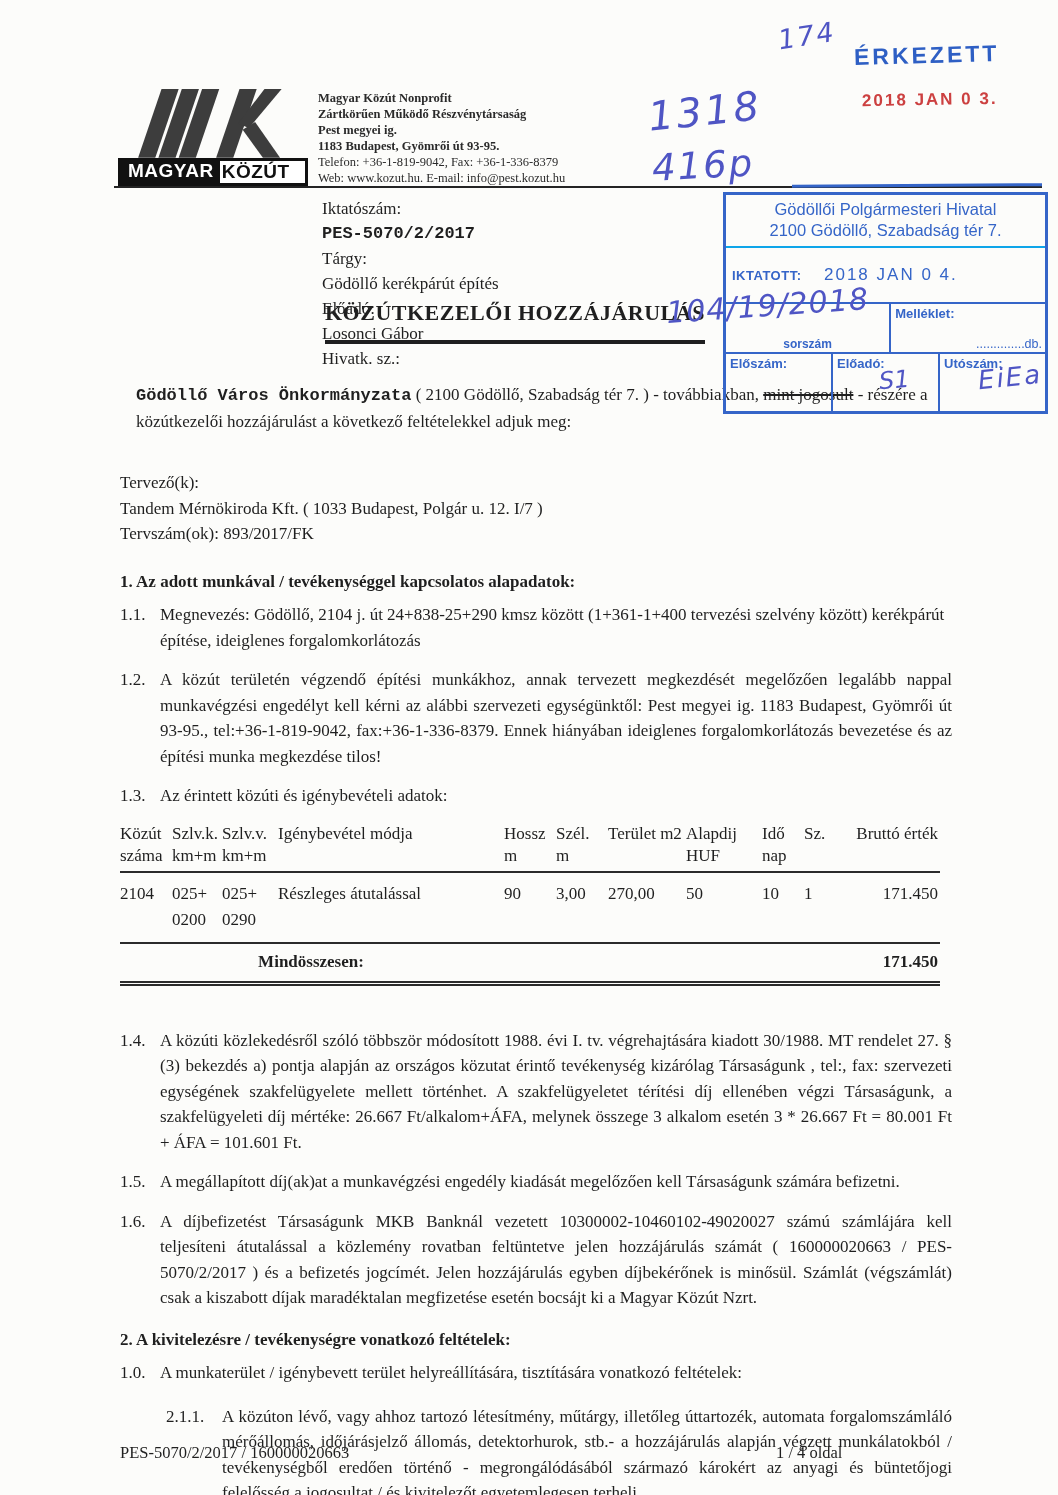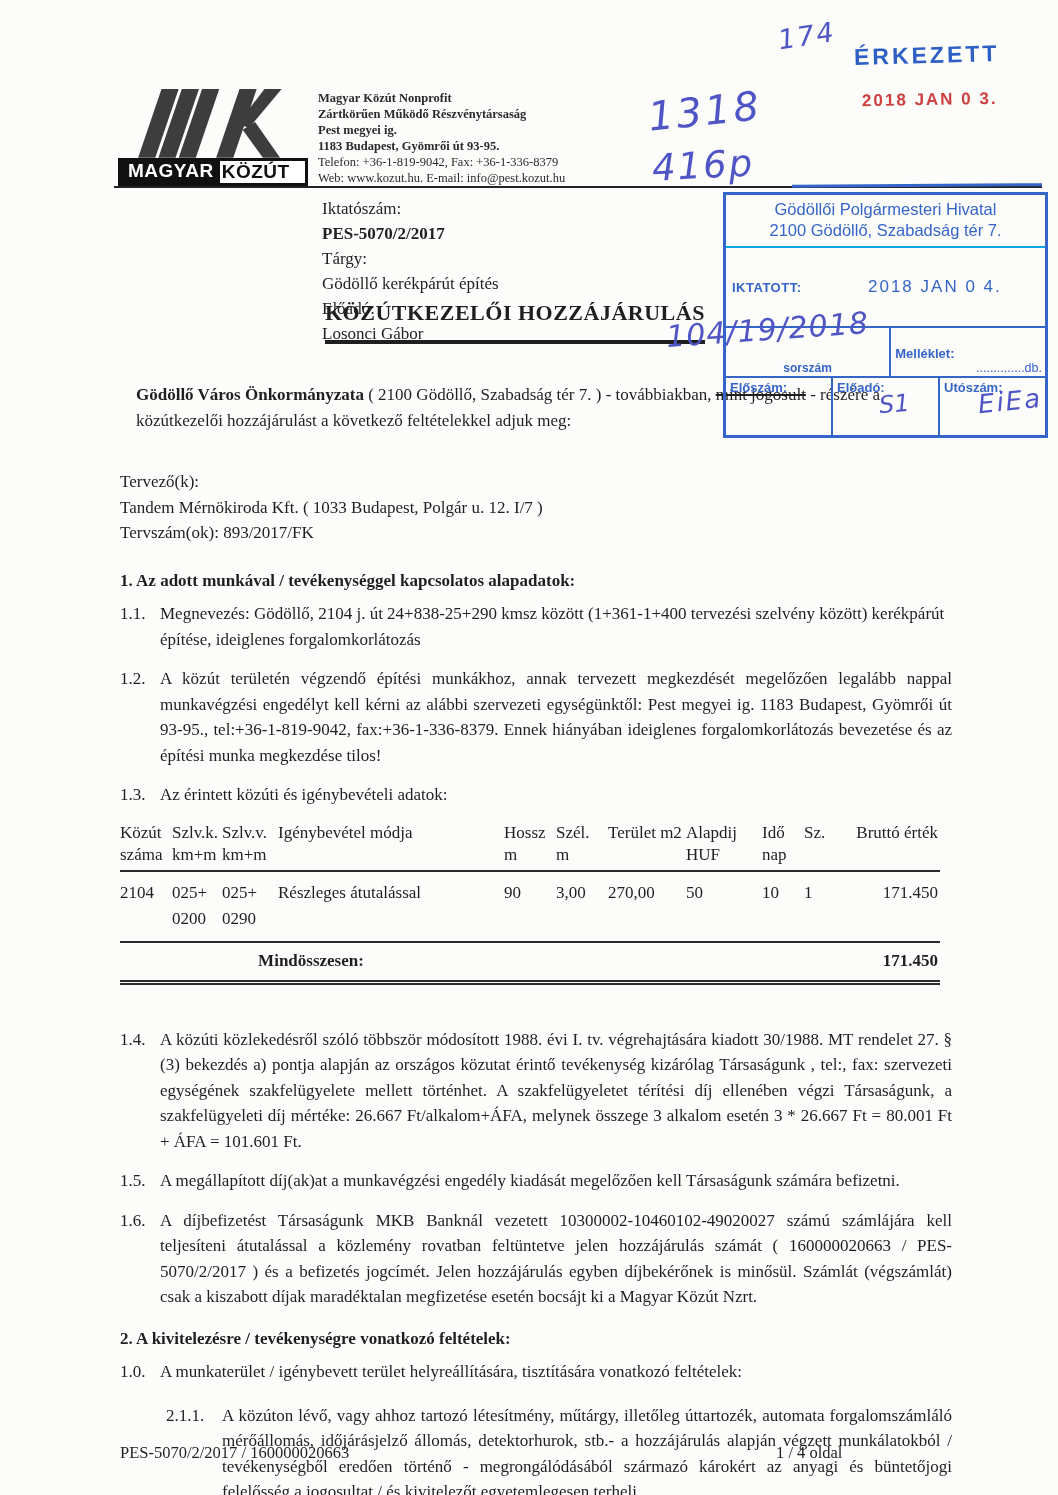--- a/index.html
+++ b/index.html
@@ -26,41 +26,41 @@
   .hw-416{position:absolute; left:652px; top:144px; font-size:37px; transform:rotate(-3deg); letter-spacing:2px;}
   .blue-connector{position:absolute; left:792px; top:184px; width:250px; height:3px; background:#3565c8; transform:rotate(-.4deg);}
   
   .meta{position:absolute; left:322px; top:196px; font-size:17px; line-height:25px;}
   .meta .mrow{display:flex;flex-direction:column;}
   .meta .mlabel{width:100px;}
   .meta .mval.bold{font-weight:bold;}
   
   .stamp-box{position:absolute; left:723px; top:192px; width:319px; border:3px solid #3565c8; color:#3565c8; font-family:"Liberation Sans",sans-serif; background:rgba(255,255,255,.0); z-index:3;}
   .sb-head{text-align:center; font-size:16.5px; line-height:21px; padding:4px 2px 5px; border-bottom:2px solid #0ea5e9;}
-  .sb-iktatott{display:flex; align-items:center; height:46px; border-bottom:2px solid #3565c8; padding:16px 6px;gap:44px;}
+  .sb-iktatott{display:flex; align-items:center; height:46px; border-bottom:2px solid #3565c8; padding:4px 6px;}
   .sb-iktatott .lab{font-size:13px; font-weight:bold; letter-spacing:.5px; width:92px;}
   .sb-iktatott .date{font-size:17px; letter-spacing:2px;}
   .sb-mid{display:flex; height:48px; border-bottom:2px solid #3565c8;}
   .sb-mid .cell-sorszam{flex:1.12; position:relative; border-right:2px solid #3565c8;}
   .sb-mid .sorszam-label{position:absolute; bottom:1px; left:50%; transform:translateX(-50%); font-size:12px; font-weight:bold;}
   .sb-mid .hw-sorszam{position:absolute; left:-60px; top:-16px; font-size:30px; transform:rotate(-4deg); white-space:nowrap; letter-spacing:1px;}
-  .sb-mid .cell-melleklet{flex:1; position:relative; font-size:13px; font-weight:bold; padding:18px 4px;}
+  .sb-mid .cell-melleklet{flex:1; position:relative; font-size:13px; font-weight:bold; padding:2px 4px;}
   .sb-mid .db-line{position:absolute; right:3px; bottom:1px; font-size:12.5px; font-weight:normal;margin-left:48px;}
   .sb-bottom{display:flex; height:57px; font-size:13px; font-weight:bold;}
   .sb-bottom > div{flex:1; padding:2px 4px; position:relative;}
   .sb-bottom .c2{border-left:2px solid #3565c8; border-right:2px solid #3565c8;}
   .sb-bottom .hw-s1{position:absolute; left:46px; top:12px; font-size:24px; font-weight:normal; transform:rotate(-5deg);}
   .sb-bottom .hw-sign{position:absolute; left:38px; top:8px; font-size:26px; font-weight:normal; transform:rotate(-6deg); letter-spacing:2px;}
   
   .doc-title{position:absolute; left:325px; top:300px; font-size:22px; font-weight:bold; letter-spacing:.5px; border-bottom:4px solid #1f1f1f; padding-bottom:14px; z-index:1; white-space:nowrap;}
   
   .main{position:absolute; left:120px; top:366px; width:832px; font-size:17px; line-height:1.5;}
   .para{margin:16px;}
   .strike{text-decoration:line-through; text-decoration-thickness:2px;}
-  .bold{font-weight:bold;}
+  .bold{font-weight:bold;font-family:Liberation Mono, monospace;}
   .tervezo{margin-top:36px;}
   .sec-head{margin-top:22px; font-weight:bold;}
   .item{display:flex; margin-top:14px;}
   .item .inum{flex:0 0 40px;}
   .item .itext{flex:1;}
   .item.justify .itext{text-align:justify;}
   .item.sub{padding-left:46px;}
   .item.sub .inum{flex:0 0 56px;}
   .item.tight{margin-top:8px;}
   
@@ -121,20 +121,23 @@
       <span class="mlabel">Iktatószám:</span>
       <span class="mval bold">PES-5070/2/2017</span>
     </div>
     <div class="mrow">
       <span class="mlabel">Tárgy:</span>
       <span class="mval">Gödöllő kerékpárút építés</span>
     </div>
     <div class="mrow">
       <span class="mlabel">Előadó:</span>
       <span class="mval">Losonci Gábor</span>
+    </div>
+    <div class="mrow">
+      <span class="mlabel">Hivatk. sz.:</span>
     </div>
   </div>
 
   <div class="stamp-box">
     <div class="sb-head">
       <div>Gödöllői Polgármesteri Hivatal</div>
       <div>2100 Gödöllő, Szabadság tér 7.</div>
     </div>
     <div class="sb-iktatott">
       <span class="lab">IKTATOTT:</span>

